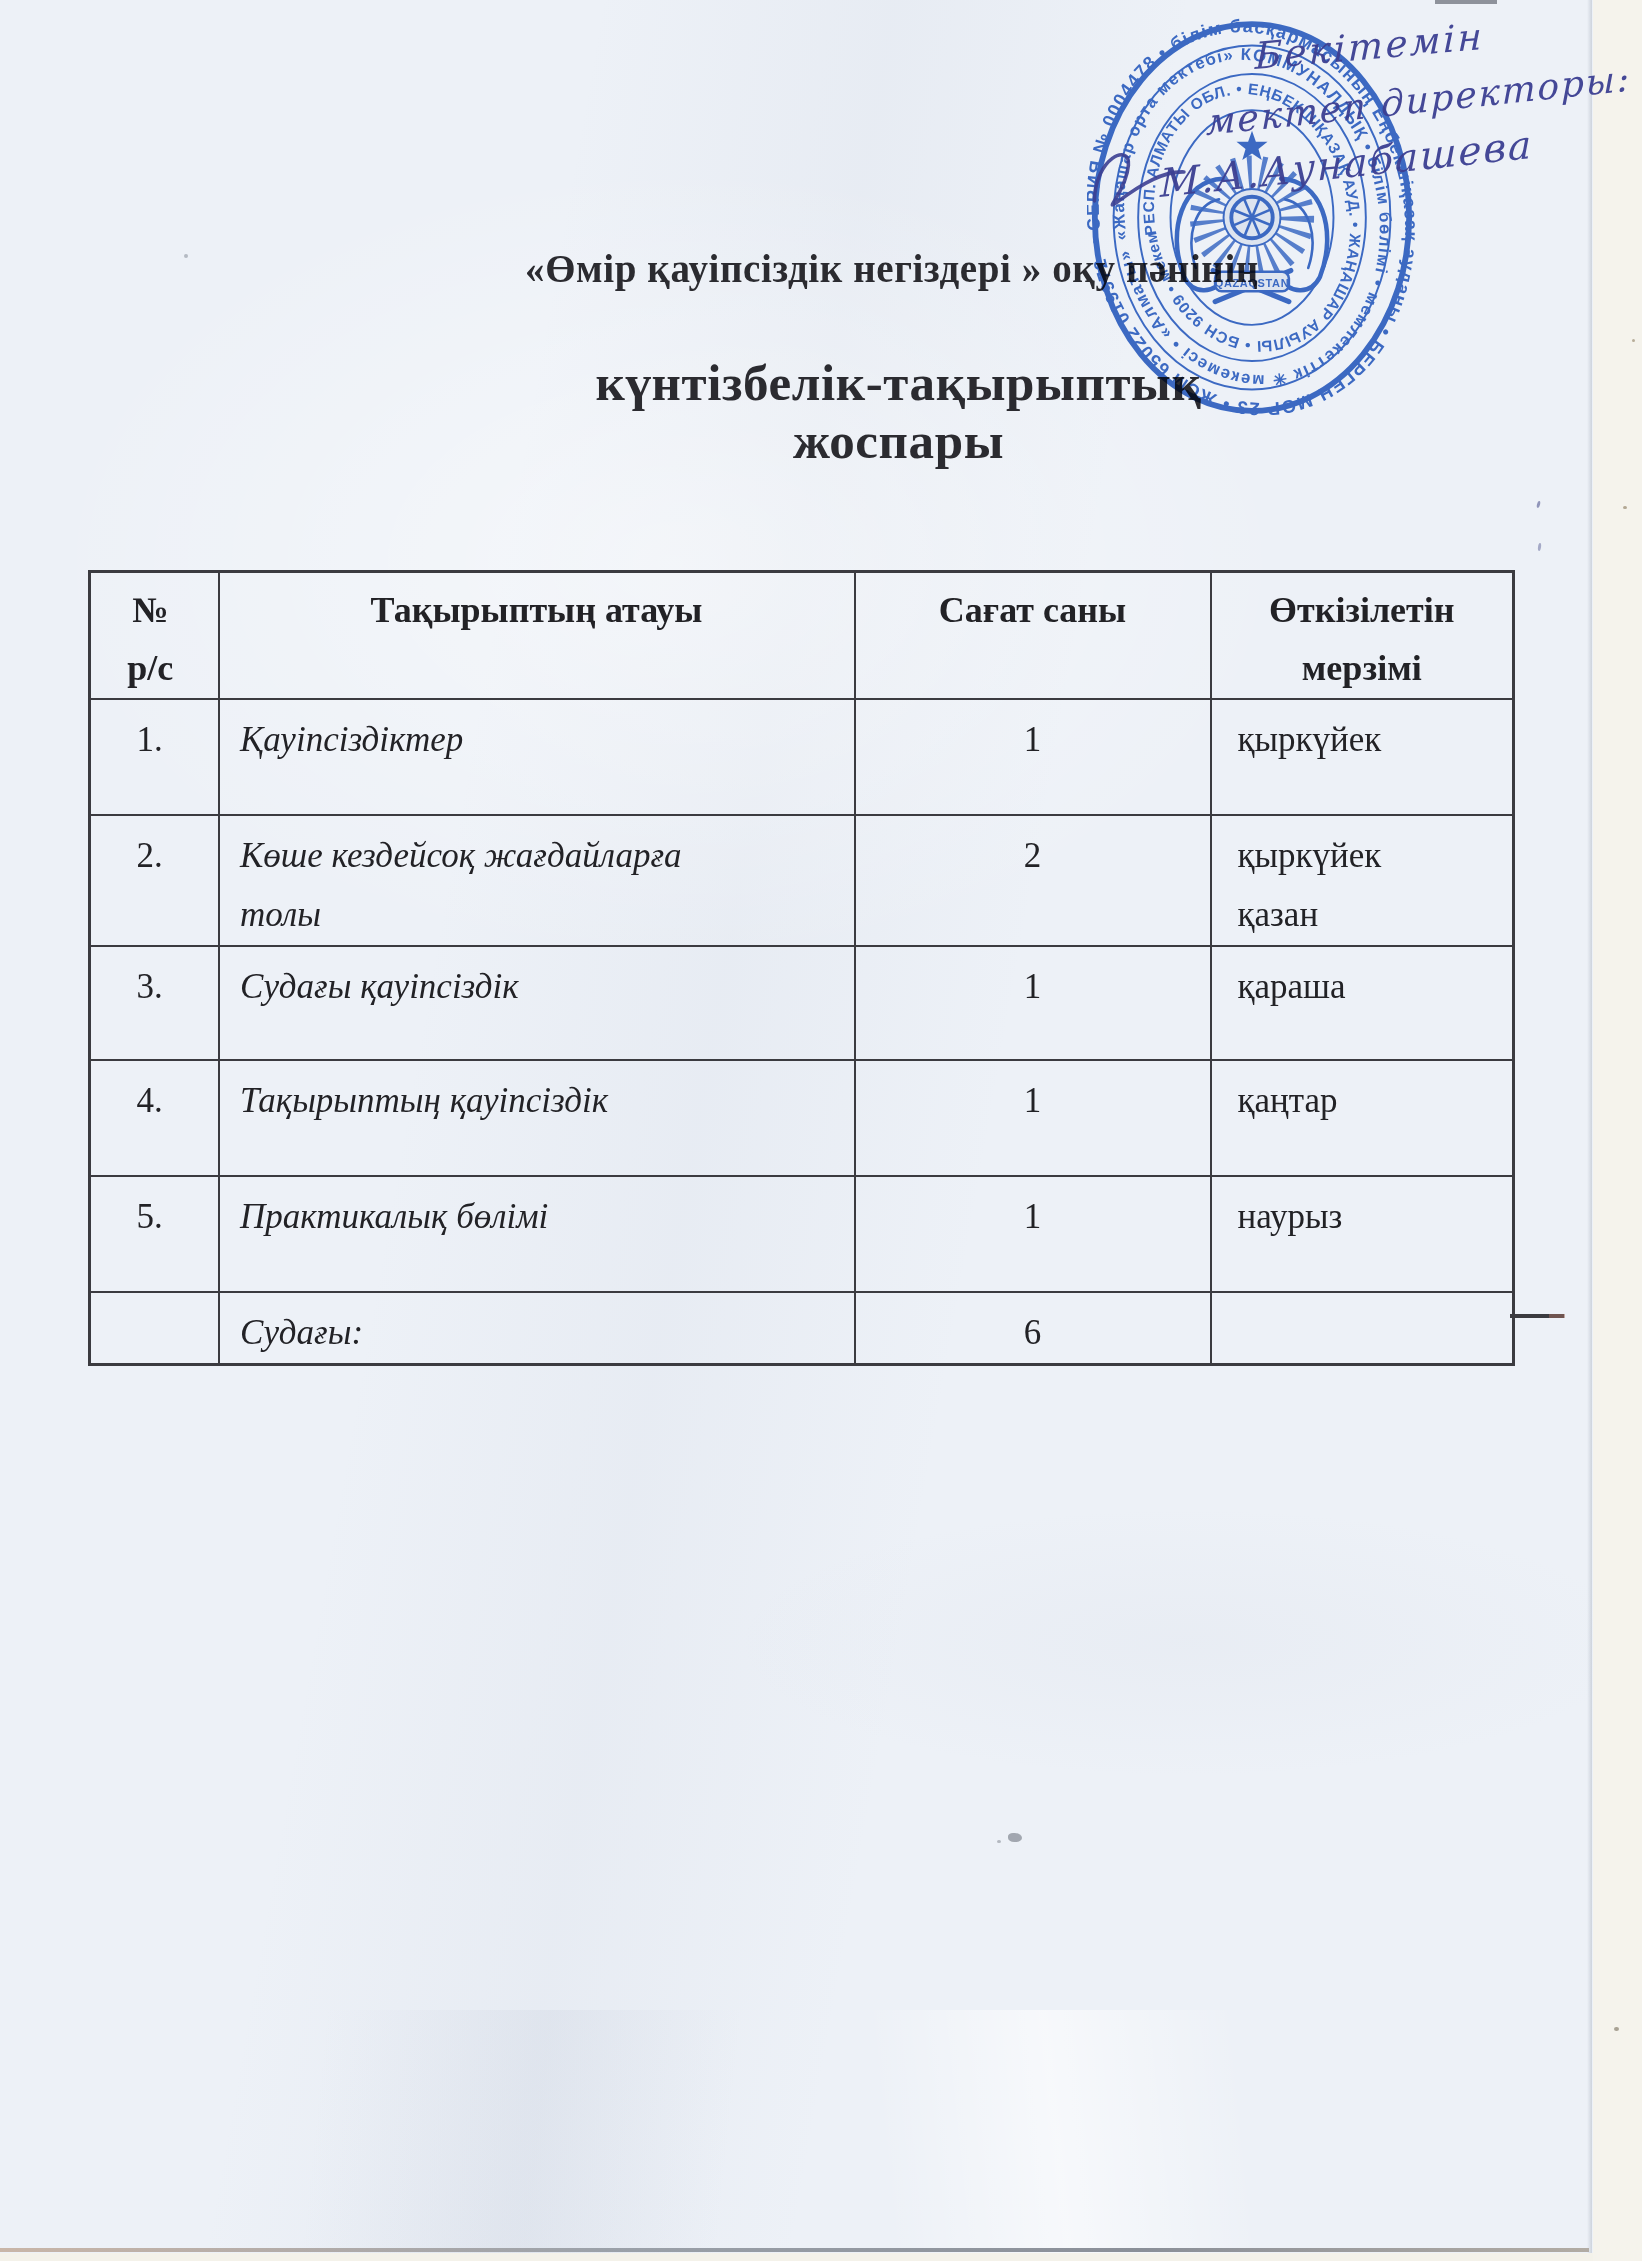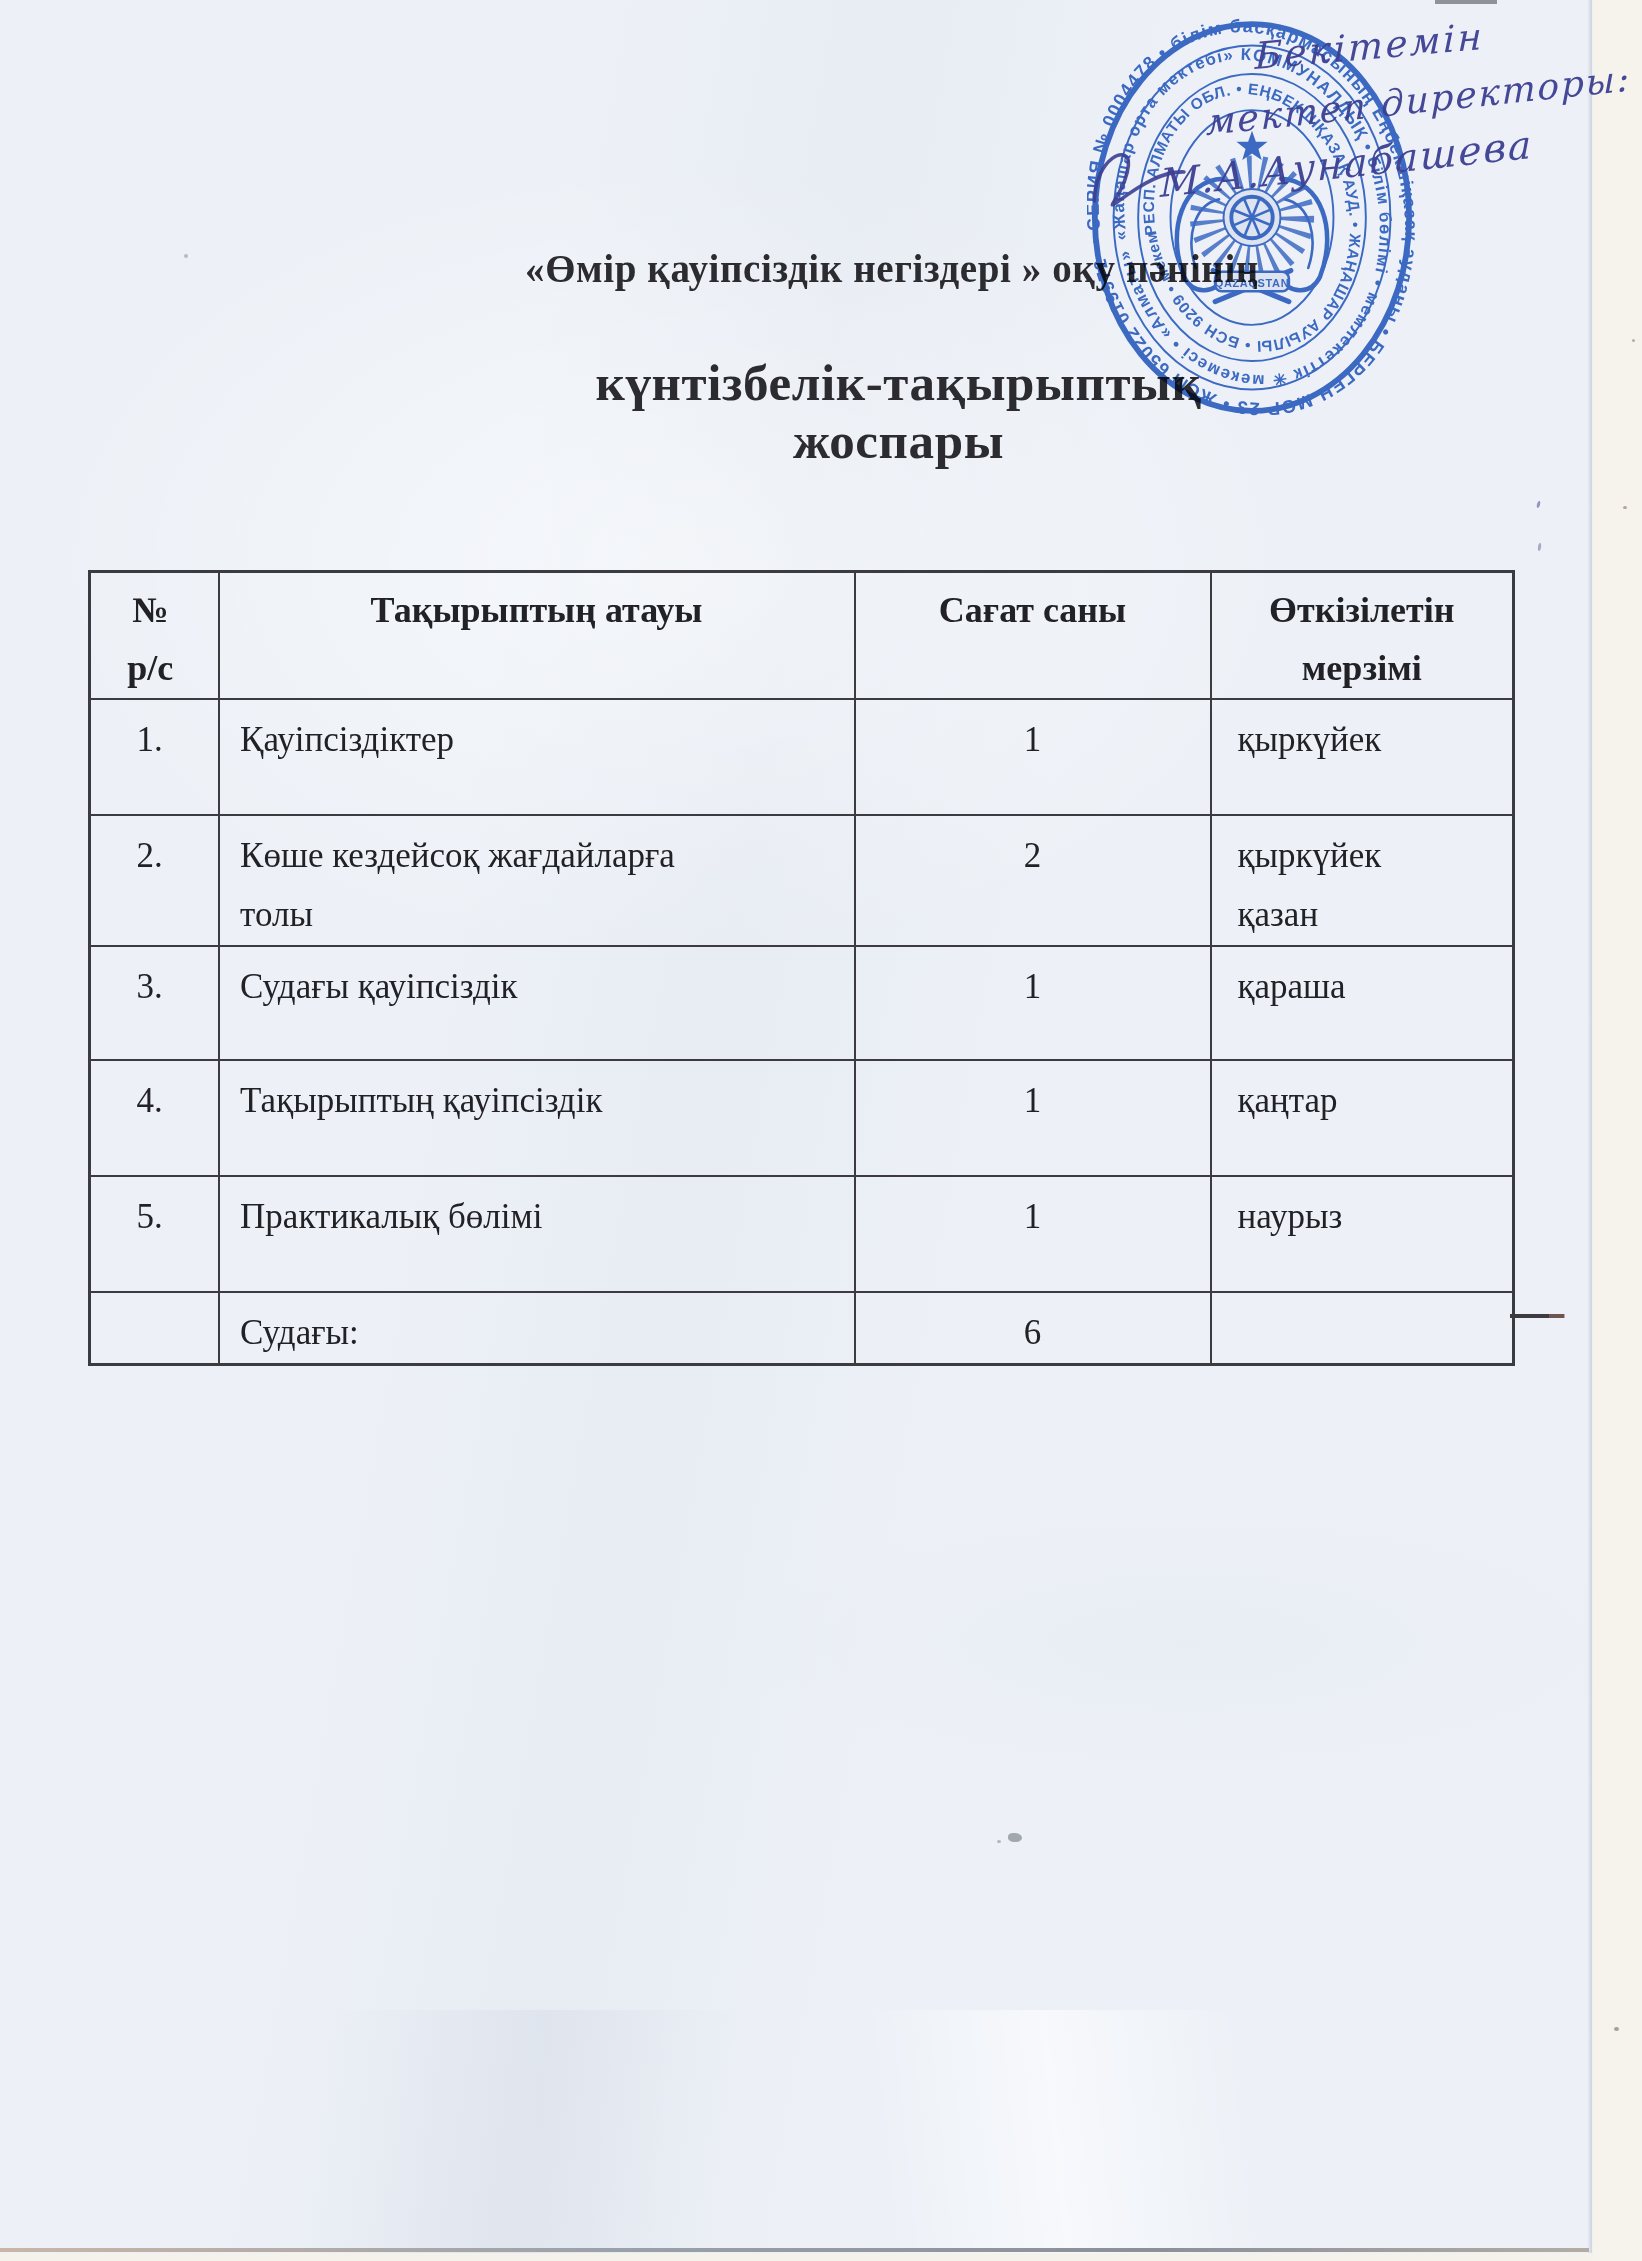--- a/index.html
+++ b/index.html
@@ -67,21 +67,21 @@
   table.plan th{
     font-size:36px;font-weight:bold;vertical-align:top;padding-top:7.7px;
     line-height:58px;color:#222226;
   }
   table.plan td{
     font-size:35px;font-weight:normal;vertical-align:top;padding-top:10.3px;
     line-height:59px;color:#222226;
   }
   .line{display:block;}
   .num-cell{text-align:center;padding-right:10.3px;}
-  .topic-cell{text-align:left;padding-left:20.6px;}
+  .topic-cell{text-align:left;padding-left:20.6px;font-style:italic;}
   .hours-cell{text-align:center;}
   .term-cell{text-align:left;padding-left:26px;}
   .head-num{text-align:center;padding-right:9px;}
   .total-row td{line-height:40px;padding-top:6.4px;}
   .bottom-ext{position:absolute;left:1510px;top:1314px;width:54px;height:3.9px;background:#3b3b40;}
   .bottom-ext-tail{position:absolute;left:1549px;top:1314px;width:15.5px;height:3.9px;background:#9b6a5c;opacity:.55;}
 
   
   .speck{position:absolute;border-radius:50%;}
   .sp1{left:184px;top:254px;width:3.9px;height:3.9px;background:#9096a0;opacity:.6;}

